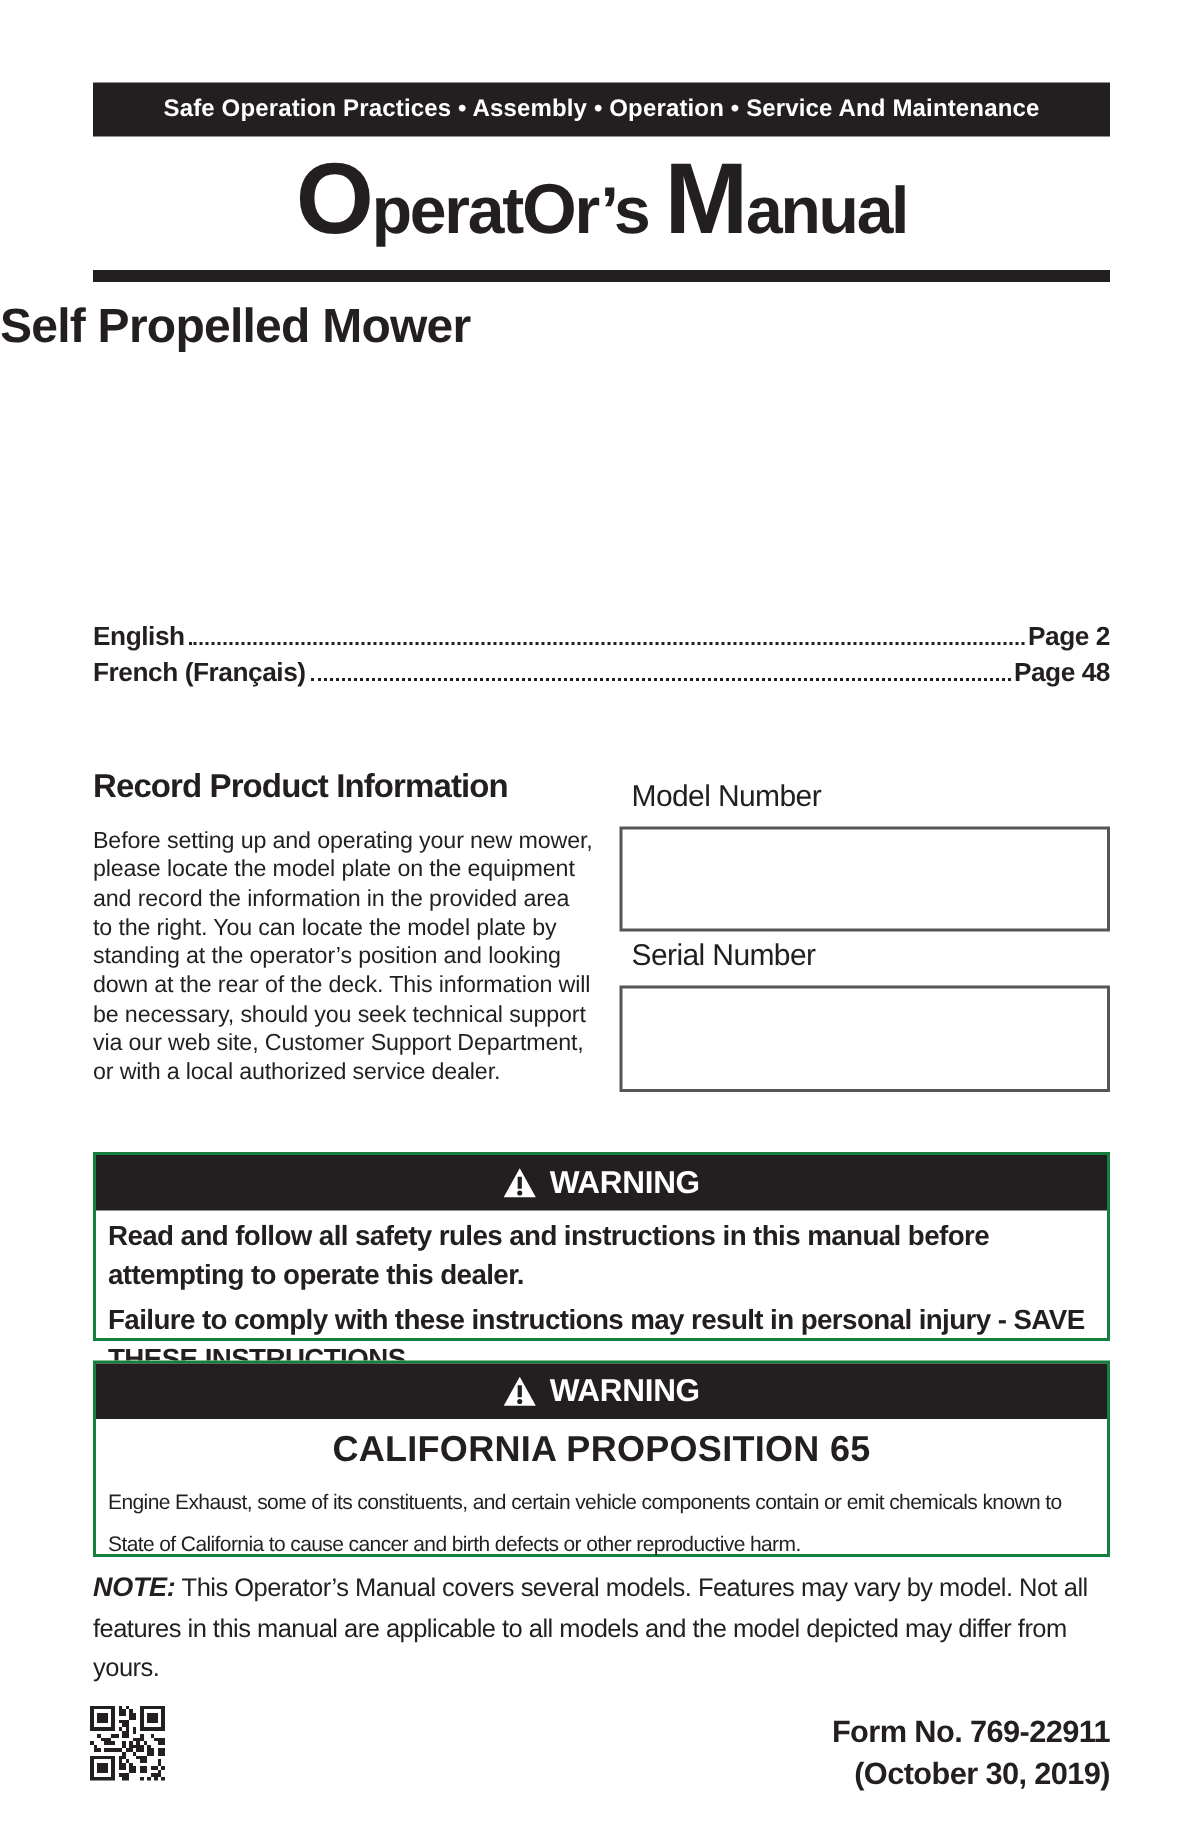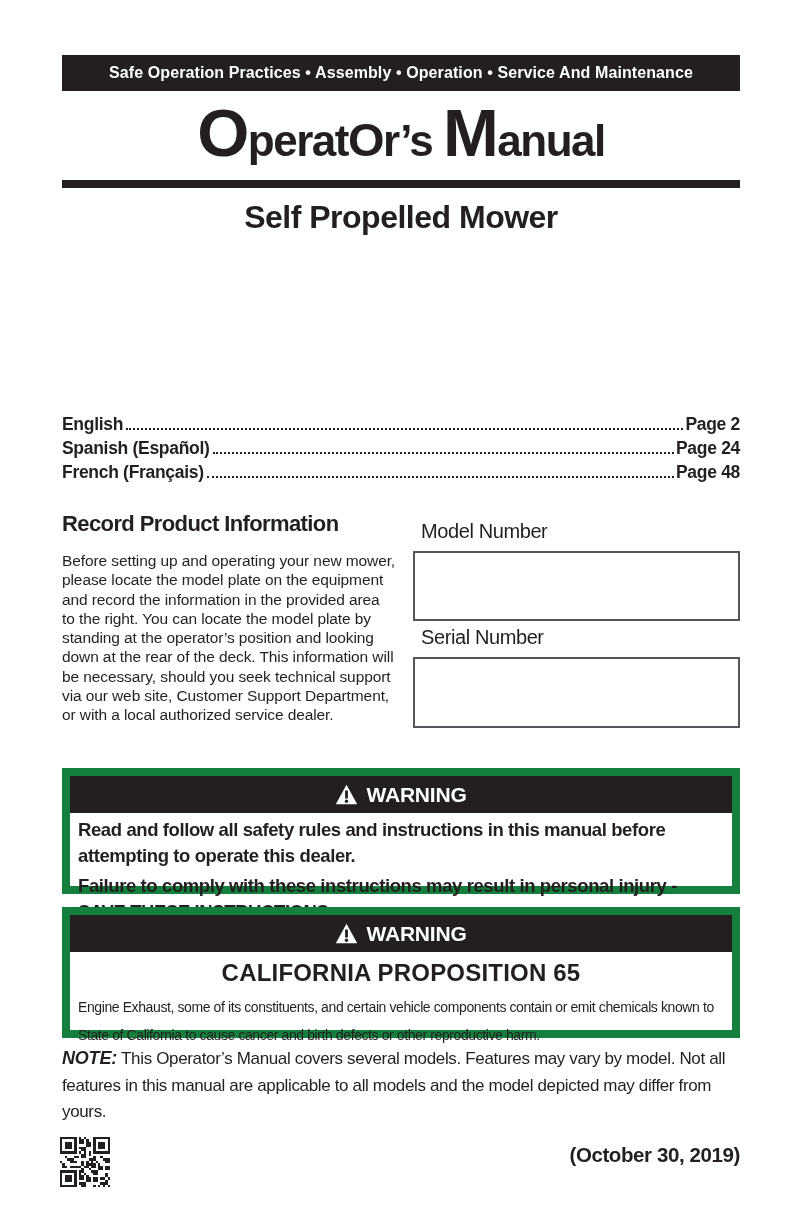--- a/index.html
+++ b/index.html
@@ -26,21 +26,21 @@
     display:flex; align-items:baseline; justify-content:center;
     font-weight:bold; letter-spacing:-1.5px; white-space:pre;
   }
   .main-title .t-norm { font-size:44px; }
   .main-title .t-big  { font-size:67px; }
   .main-title .t-mid  { font-size:47px; }
 
   .title-rule { left:62px; top:180px; width:678px; height:8px; background:#231f20; }
 
   .subtitle {
-    left:0; top:199px; width:802px; text-align:center;
+    left:0; top:199px; width:802px; text-align:left;
     font-weight:bold; font-size:32px; letter-spacing:-0.5px;
   }
 
   
   .toc { left:62px; top:414px; width:678px; }
   .toc-row {
     display:flex; align-items:baseline; height:24px;
     font-weight:bold; font-size:17.5px; letter-spacing:-0.3px;
   }
   .toc-dots { flex:1 1 auto; border-bottom:2.2px dotted #231f20; margin:0 2px 4px 3px; min-width:20px; }
@@ -54,21 +54,21 @@
   }
 
   .field-label { font-weight:normal; font-size:20px; letter-spacing:-0.4px; }
   .model-label { left:421px; top:520px; }
   .serial-label { left:421px; top:626px; }
   .field-box { left:413px; width:327px; height:70px; background:#ffffff; border:2px solid #55565a; }
   .model-box { top:551px; }
   .serial-box { top:657px; height:71px; }
 
   
-  .warning-box { left:62px; width:678px; border:8px solid #15803d; background:#ffffff; }
+  .warning-box { left:62px; width:678px; border:2px solid #15803d; background:#ffffff; }
   .warn1 { top:768px; height:126px; }
   .warn2 { top:907px; height:131px; }
   .warn-header {
     height:37px; background:#231f20; color:#ffffff;
     display:flex; align-items:center; justify-content:center; gap:8px;
     font-weight:bold; font-size:21px; letter-spacing:-0.2px;
   }
   .warn-tri { display:block; }
   .warn-body { padding:4px 10px 0 8px; }
   .warn-body p {
@@ -111,25 +111,20 @@
 
   <div class="abs title-rule"></div>
 
   <div class="abs subtitle">Self Propelled Mower</div>
 
   <div class="abs toc">
     <div class="toc-row">
       <span class="toc-label">English</span>
       <span class="toc-dots"></span>
       <span class="toc-page">Page 2</span>
-    </div>
-    <div class="toc-row">
-      <span class="toc-label">Spanish (Español)</span>
-      <span class="toc-dots"></span>
-      <span class="toc-page">Page 24</span>
     </div>
     <div class="toc-row">
       <span class="toc-label">French (Français)</span>
       <span class="toc-dots"></span>
       <span class="toc-page">Page 48</span>
     </div>
   </div>
 
   <div class="abs record-heading">Record Product Information</div>
   <div class="abs record-body">Before setting up and operating your new mower, please locate the model plate on the equipment and record the information in the provided area to the right. You can locate the model plate by standing at the operator’s position and looking down at the rear of the deck. This information will be necessary, should you seek technical support via our web site, Customer Support Department, or with a local authorized service dealer.</div>
@@ -386,16 +381,17 @@
         <rect x="9" y="20" width="1" height="1" fill="#231f20"></rect>
         <rect x="10" y="20" width="1" height="1" fill="#231f20"></rect>
         <rect x="14" y="20" width="1" height="1" fill="#231f20"></rect>
         <rect x="16" y="20" width="1" height="1" fill="#231f20"></rect>
         <rect x="18" y="20" width="1" height="1" fill="#231f20"></rect>
         <rect x="20" y="20" width="1" height="1" fill="#231f20"></rect>
       </svg>
   </div>
 
   <div class="abs footer">
+    <div>Form No. 769-22911</div>
     <div>(October 30, 2019)</div>
   </div>
 
 </div>
 
 </body></html>

